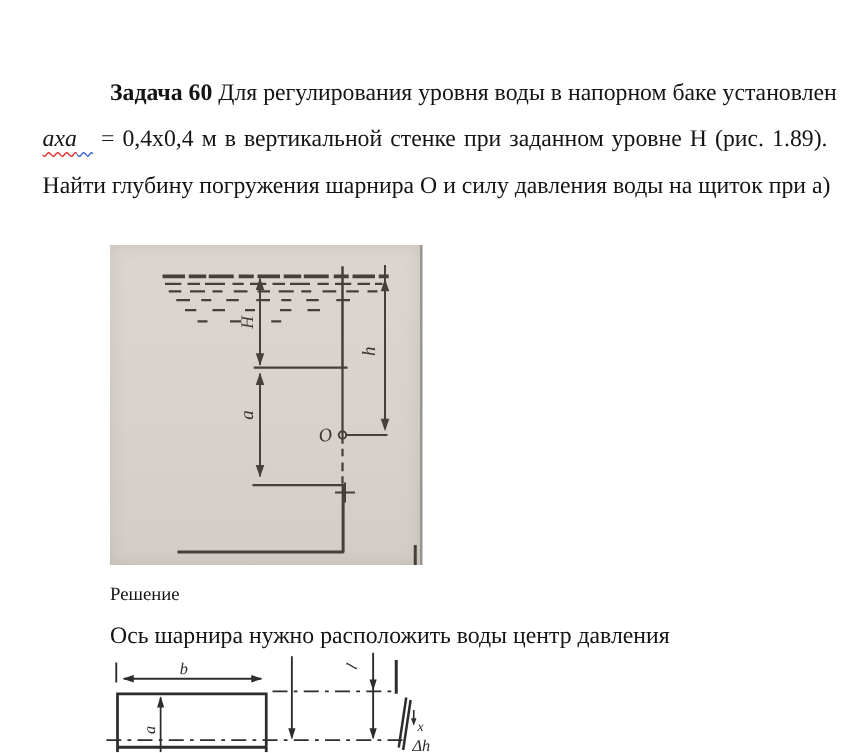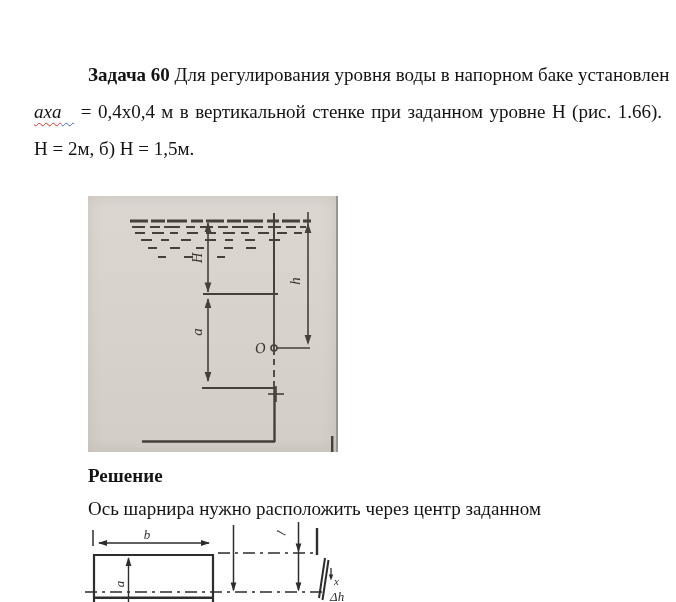--- a/index.html
+++ b/index.html
@@ -45,37 +45,37 @@
     position:absolute;left:88px;top:196px;width:248px;height:256px;
     background:linear-gradient(180deg,#dbd6d0 0%,#d7d2cb 55%,#d2cdc6 100%);
     border-right:2px solid #9a958e;
     box-shadow:inset 0 0 14px rgba(120,112,100,.18);
   }
   .photo svg{display:block;filter:blur(.35px);}
   .figline{stroke:#45403a;fill:none;}
   .figfill{fill:#45403a;stroke:none;}
   .figtext{fill:#3a352f;font-family:"Liberation Serif","DejaVu Serif",serif;font-style:italic;}
   
-  .sol-head{position:absolute;left:88px;top:464px;font-size:19px;line-height:24px;font-weight:bold;}
+  .sol-head{position:absolute;left:88px;top:464px;font-size:15px;line-height:24px;}
   .sol-text{position:absolute;left:88px;top:497px;font-size:19px;line-height:24px;}
   
   .sketch{position:absolute;left:85px;top:522px;width:265px;height:80px;}
   .skline{stroke:#2d2d2d;fill:none;}
   .skfill{fill:#2d2d2d;stroke:none;}
   .sktext{fill:#2d2d2d;font-family:"Liberation Serif","DejaVu Serif",serif;font-style:italic;}
 </style>
 </head>
 <body>
 
 <div class="page">
 
   <div class="para">
     <div class="pline first"><span class="bold">Задача 60</span><span> Для регулирования уровня воды в напорном баке установлен</span></div>
-    <div class="pline"><span class="sp-red">axa</span><span class="sp-blue">&nbsp;&nbsp;</span><span> = 0,4x0,4 м в вертикальной стенке при заданном уровне Н (рис. 1.66).</span></div>
-    <div class="pline last">Н = 2м, б) Н = 1,5м.</div>
+    <div class="pline"><span class="sp-red">axa</span><span class="sp-blue">&nbsp;&nbsp;</span><span> = 0,4x0,4 м в вертикальной стенке при заданном уровне Н (рис. 1.89).</span></div>
+    <div class="pline">Найти глубину погружения шарнира О и силу давления воды на щиток при а)</div>
   </div>
 
   <div class="photo">
     <svg width="248" height="256" viewBox="0 0 248 256">
 
       <line class="figline" x1="42" y1="25" x2="223" y2="25" stroke-width="3" stroke-dasharray="18 3 14 2 20 4 12 3"></line>
       <g stroke-width="1.8">
         <line class="figline" x1="44" y1="31" x2="218" y2="31" stroke-dasharray="13 5 10 4 16 6 9 5"></line>
         <line class="figline" x1="47" y1="37" x2="214" y2="37" stroke-dasharray="10 7 12 6 8 9 11 8"></line>
         <line class="figline" x1="53" y1="44" x2="196" y2="44" stroke-dasharray="11 9 8 12 10 14"></line>
@@ -122,21 +122,21 @@
 
       <g>
         <line class="figline" x1="180" y1="198" x2="196" y2="198" stroke-width="1.6"></line>
         <line class="figline" x1="188" y1="190" x2="188" y2="206" stroke-width="1.6"></line>
       </g>
       <rect class="figfill" x="243" y="240" width="2.4" height="16"></rect>
     </svg>
   </div>
 
   <div class="sol-head">Решение</div>
-  <div class="sol-text">Ось шарнира нужно расположить через центр заданном</div>
+  <div class="sol-text">Ось шарнира нужно расположить воды центр давления</div>
 
   <svg class="sketch" width="265" height="80" viewBox="0 0 265 80">
 
     <g>
       <line class="skline" x1="8" y1="8" x2="8" y2="24" stroke-width="1.5"></line>
       <line class="skline" x1="14" y1="21" x2="124" y2="21" stroke-width="1.5"></line>
       <polygon class="skfill" points="13,21 22,18 22,24"></polygon>
       <polygon class="skfill" points="125,21 116,18 116,24"></polygon>
       <text class="sktext" font-size="13" text-anchor="middle" x="62" y="17">b</text>
     </g>

